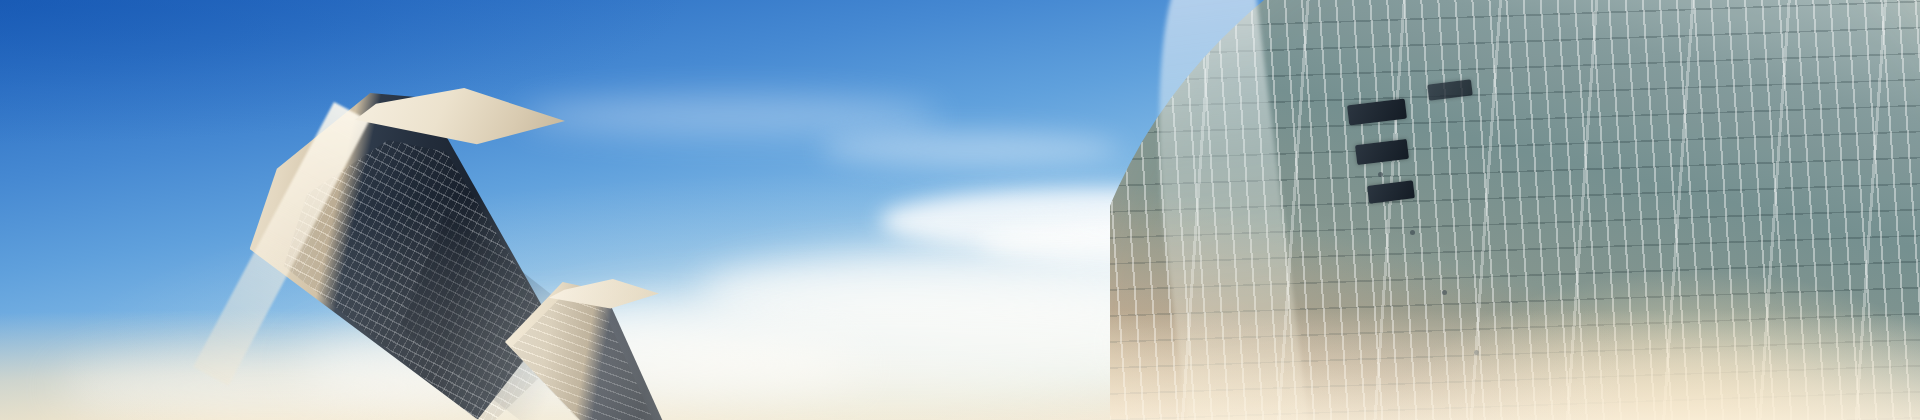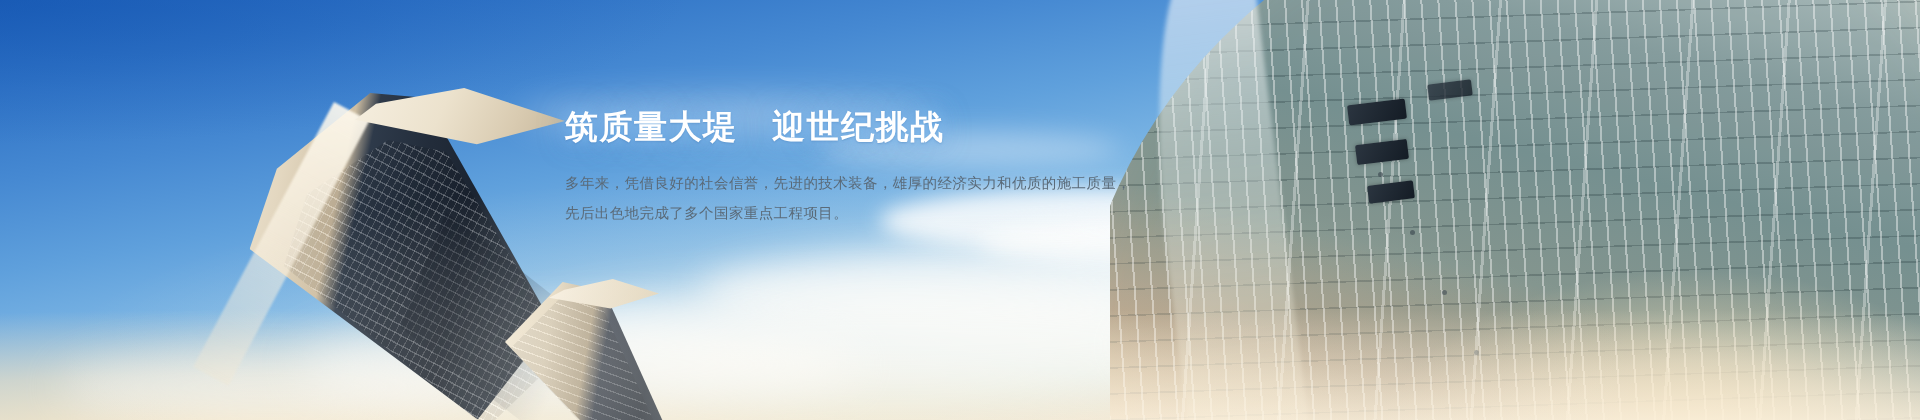--- a/index.html
+++ b/index.html
@@ -297,21 +297,14 @@
     <div class="tr-dot" style="left:300px; top:240px;"></div>
     <div class="tr-dot" style="left:332px; top:300px;"></div>
     <div class="tr-dot" style="left:364px; top:360px;"></div>
     <div class="tr-dot" style="left:268px; top:182px;"></div>
     <div class="tr-warmglow"></div>
     <div class="tr-basefade"></div>
   </div>
 
   <div class="haze"></div>
 
-  <div class="copy">
-    <div class="headline">筑质量大堤　迎世纪挑战</div>
-    <div class="subcopy">
-      <span class="ln">多年来，凭借良好的社会信誉，先进的技术装备，雄厚的经济实力和优质的施工质量，</span>
-      <span class="ln">先后出色地完成了多个国家重点工程项目。</span>
-    </div>
-  </div>
 
 </div>
 
 </body></html>

